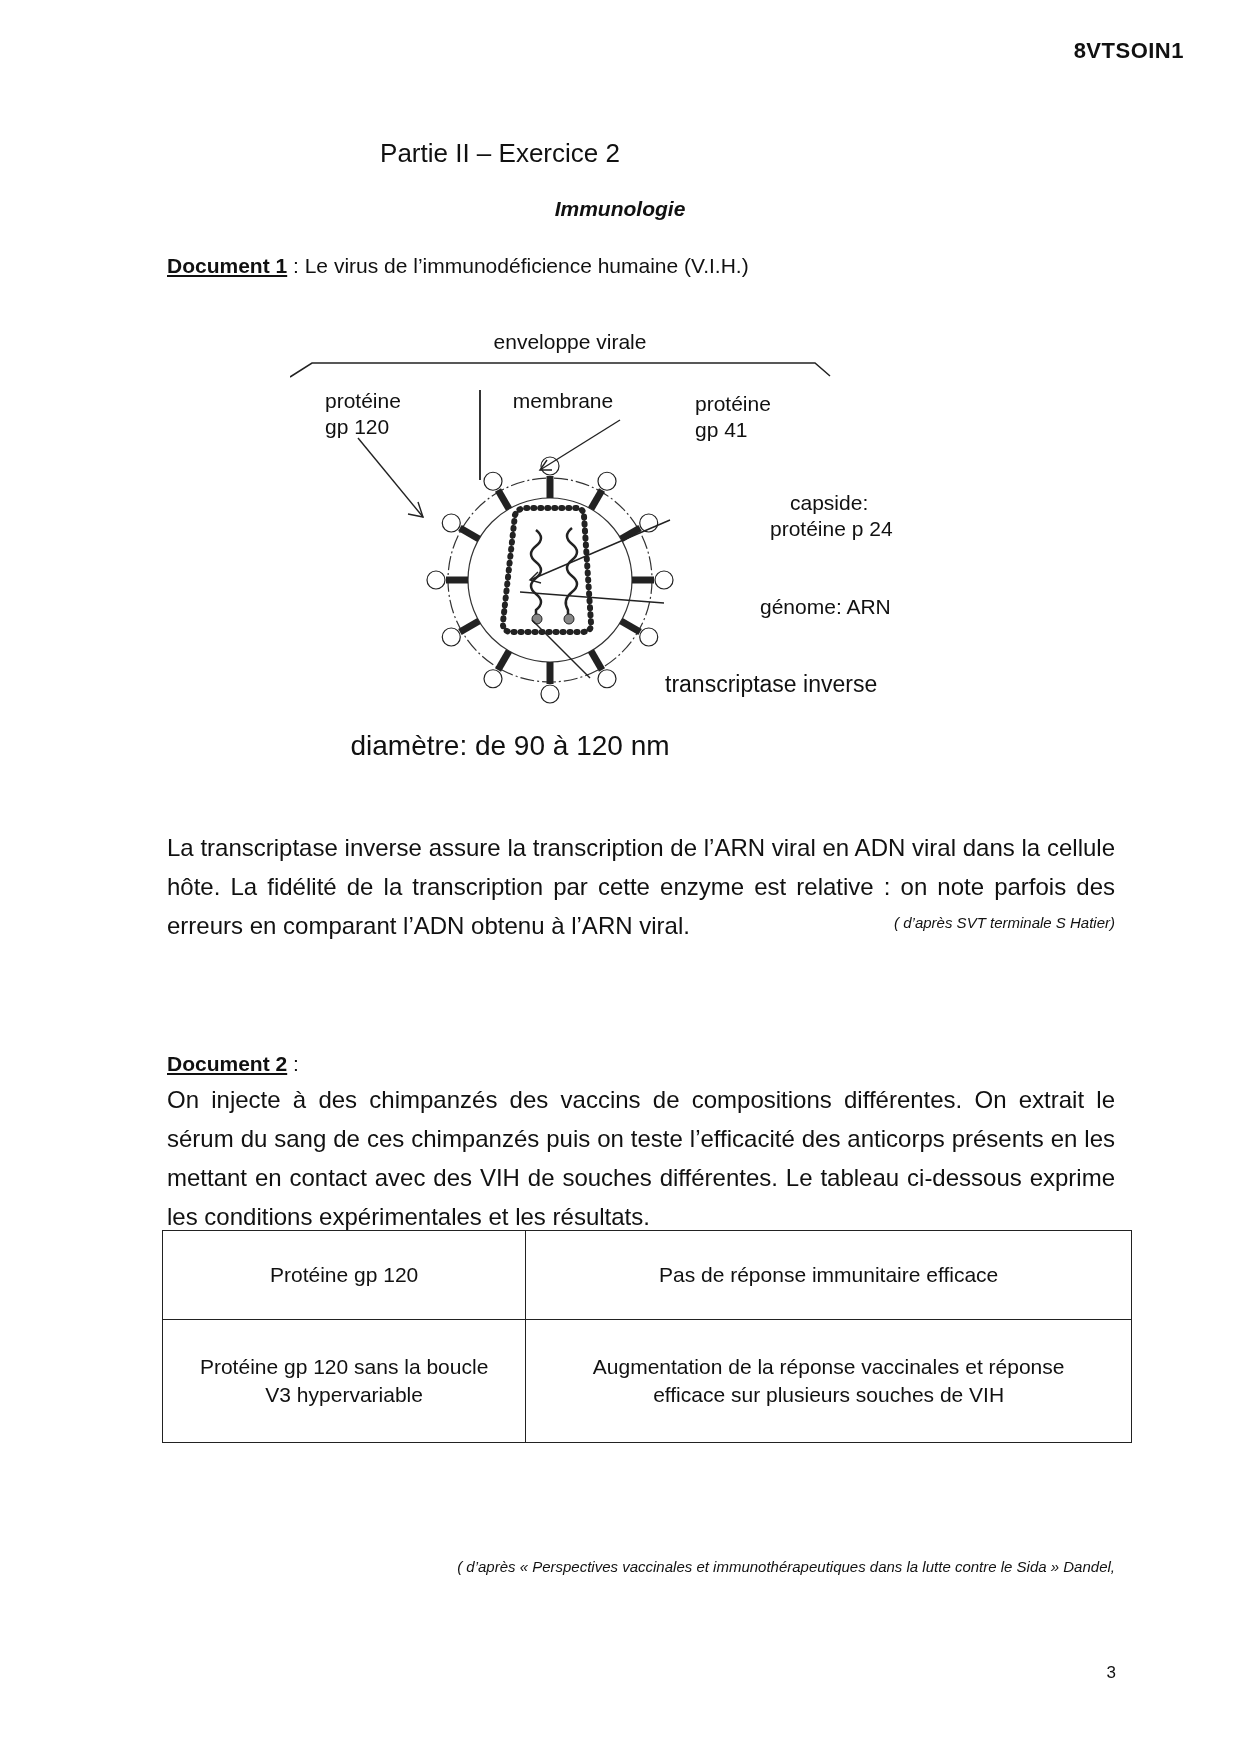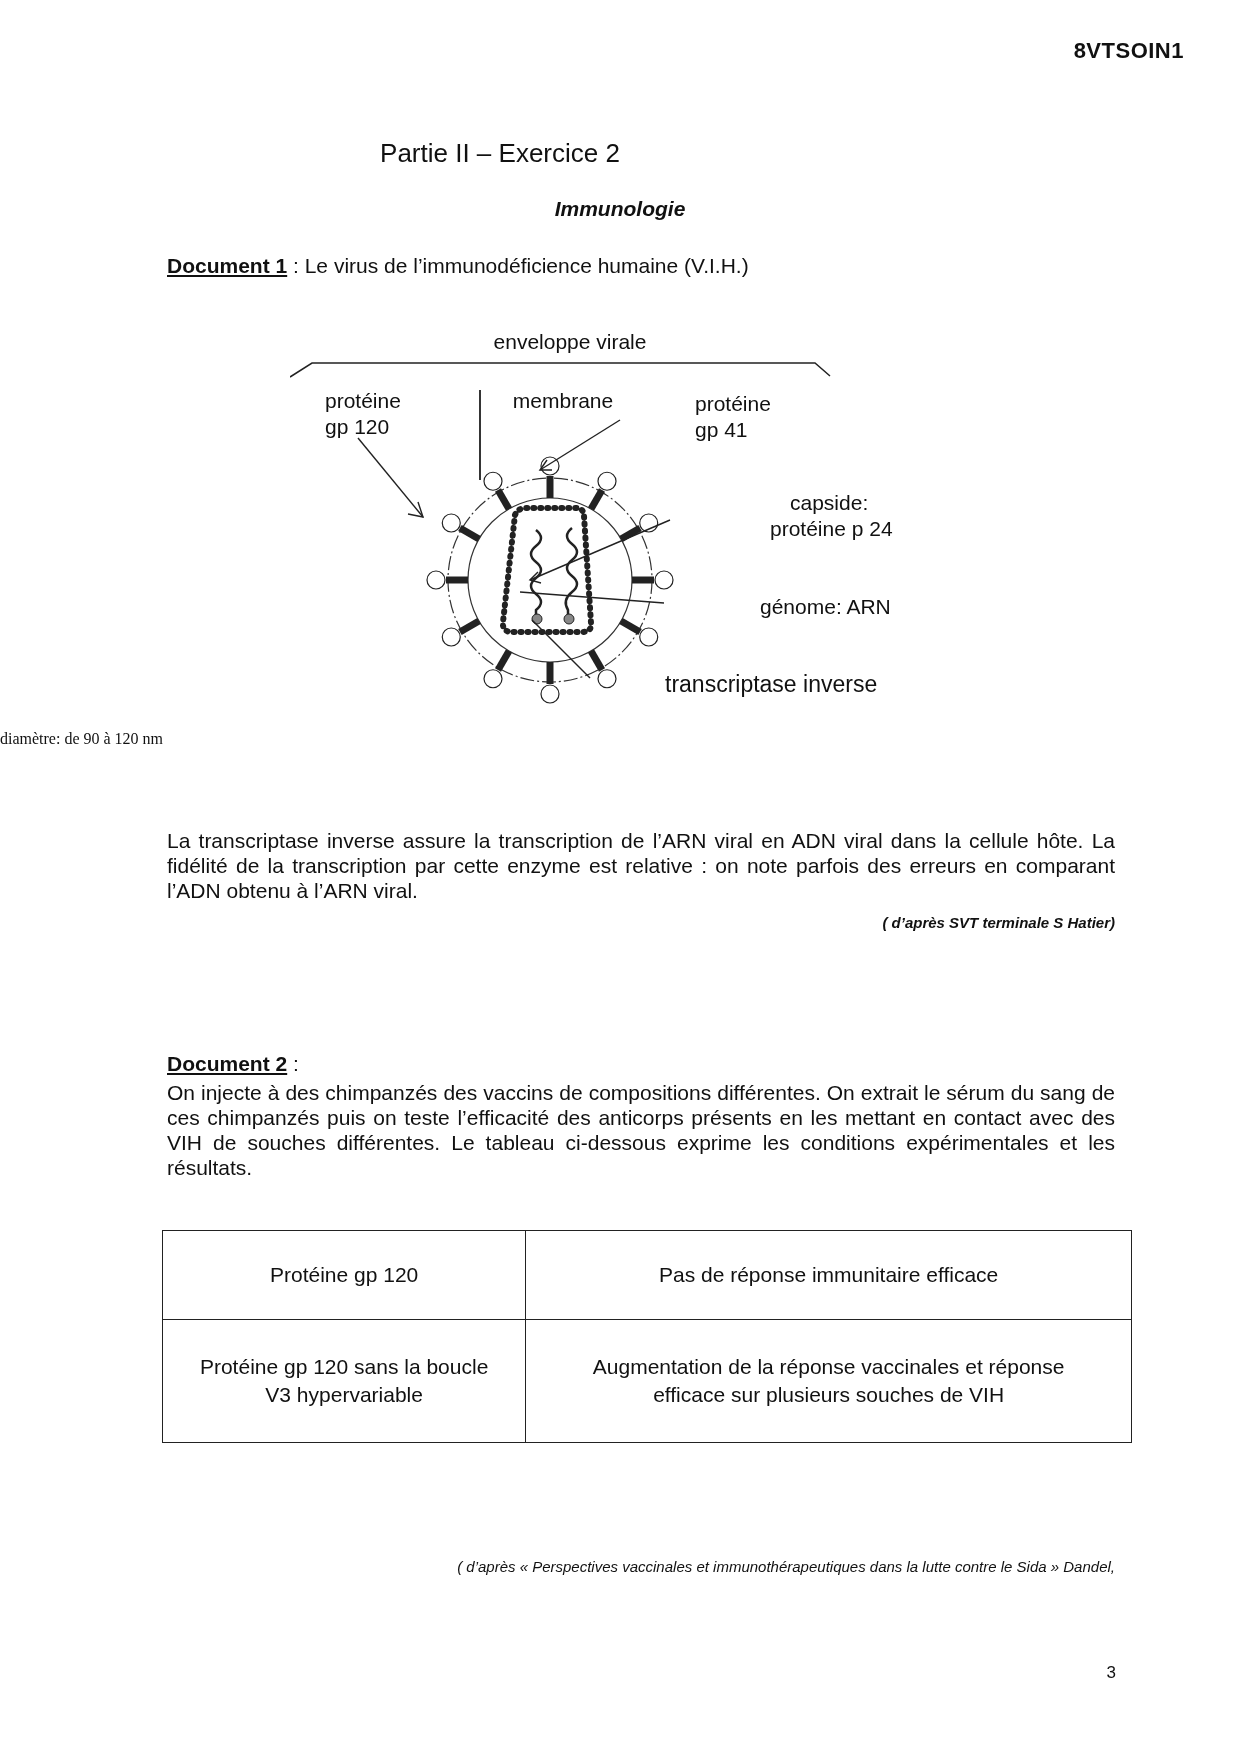--- a/index.html
+++ b/index.html
@@ -4,21 +4,21 @@
 <style>
   html, body { margin: 0; padding: 0; background: #ffffff; }
   body { width: 1240px; height: 1754px; position: relative; overflow: hidden;
          font-family: "Liberation Sans", sans-serif; color: #111; }
   .abs { position: absolute; }
   .code { right: 56px; top: 38px; font-weight: bold; font-size: 22px; letter-spacing: 0.5px; }
   .title { left: 0; width: 1000px; top: 138px; text-align: center; font-size: 26px; }
   .subtitle { left: 0; width: 1240px; top: 197px; text-align: center; font-size: 21px; font-weight: bold; font-style: italic; }
   .doc-head { left: 167px; font-size: 21px; }
   .doc-head .lbl { font-weight: bold; text-decoration: underline; }
-  .para { left: 167px; width: 948px; font-size: 21px; line-height: 25px; text-align: justify; }
+  .para { left: 167px; width: 948px; font-size: 24px; line-height: 39px; text-align: justify; }
   .src { right: 125px; font-size: 15px; font-style: italic; text-align: right; line-height: 22px; }
   svg text { font-family: "Liberation Sans", sans-serif; fill: #111; }
   table.res { position: absolute; left: 162px; top: 1230px; width: 970px; border-collapse: collapse; font-size: 21px; }
   table.res td, table.res th { border: 1.5px solid #222; text-align: center; vertical-align: middle; padding: 4px 10px; line-height: 28px; }
   table.res th { font-weight: bold; font-size: 20px; height: 80px; }
   table.res td { height: 80px; }
   table.res tr.r2 td { height: 106px; }
   .pagenum { right: 124px; top: 1663px; font-size: 17px; }
 </style>
 </head>
@@ -117,24 +117,24 @@
     <polyline points="257,130 250,140 262,140"></polyline>
     <line x1="380" y1="190" x2="240" y2="250"></line>
     <polyline points="248,242 240,250 251,253"></polyline>
     <line x1="374" y1="273" x2="230" y2="262"></line>
     <line x1="300" y1="348" x2="242" y2="290"></line>
   </g>
 
   <line x1="190" y1="60" x2="190" y2="150" stroke="#222" stroke-width="1.4"></line>
 </svg>
 
-<div class="abs" style="left:0; width:1020px; top:730px; font-size:16px;font-family:Liberation Serif, serif;">diamètre: de 90 à 120 nm</div>
+<div class="abs" style="left:0; width:1020px; top:730px; text-align:center; font-size:28px;">diamètre: de 90 à 120 nm</div>
 
 <div class="abs para" style="top:828px;">La transcriptase inverse assure la transcription de l’ARN viral en ADN viral dans la cellule hôte. La fidélité de la transcription par cette enzyme est relative : on note parfois des erreurs en comparant l’ADN obtenu à l’ARN viral.</div>
-<div class="abs src" style="top:912px;font-weight:bold;">( d’après SVT terminale S Hatier)</div>
+<div class="abs src" style="top:912px;">( d’après SVT terminale S Hatier)</div>
 
 <div class="abs doc-head" style="top:1052px;">
   <span class="lbl">Document 2</span><span> :</span>
 </div>
 <div class="abs para" style="top:1080px;">On injecte à des chimpanzés des vaccins de compositions différentes. On extrait le sérum du sang de ces chimpanzés puis on teste l’efficacité des anticorps présents en les mettant en contact avec des VIH de souches différentes. Le tableau ci-dessous exprime les conditions expérimentales et les résultats.</div>
 
 <table class="res">
   <tbody>
   <tr class="r1">
     <td>Protéine gp 120</td>

